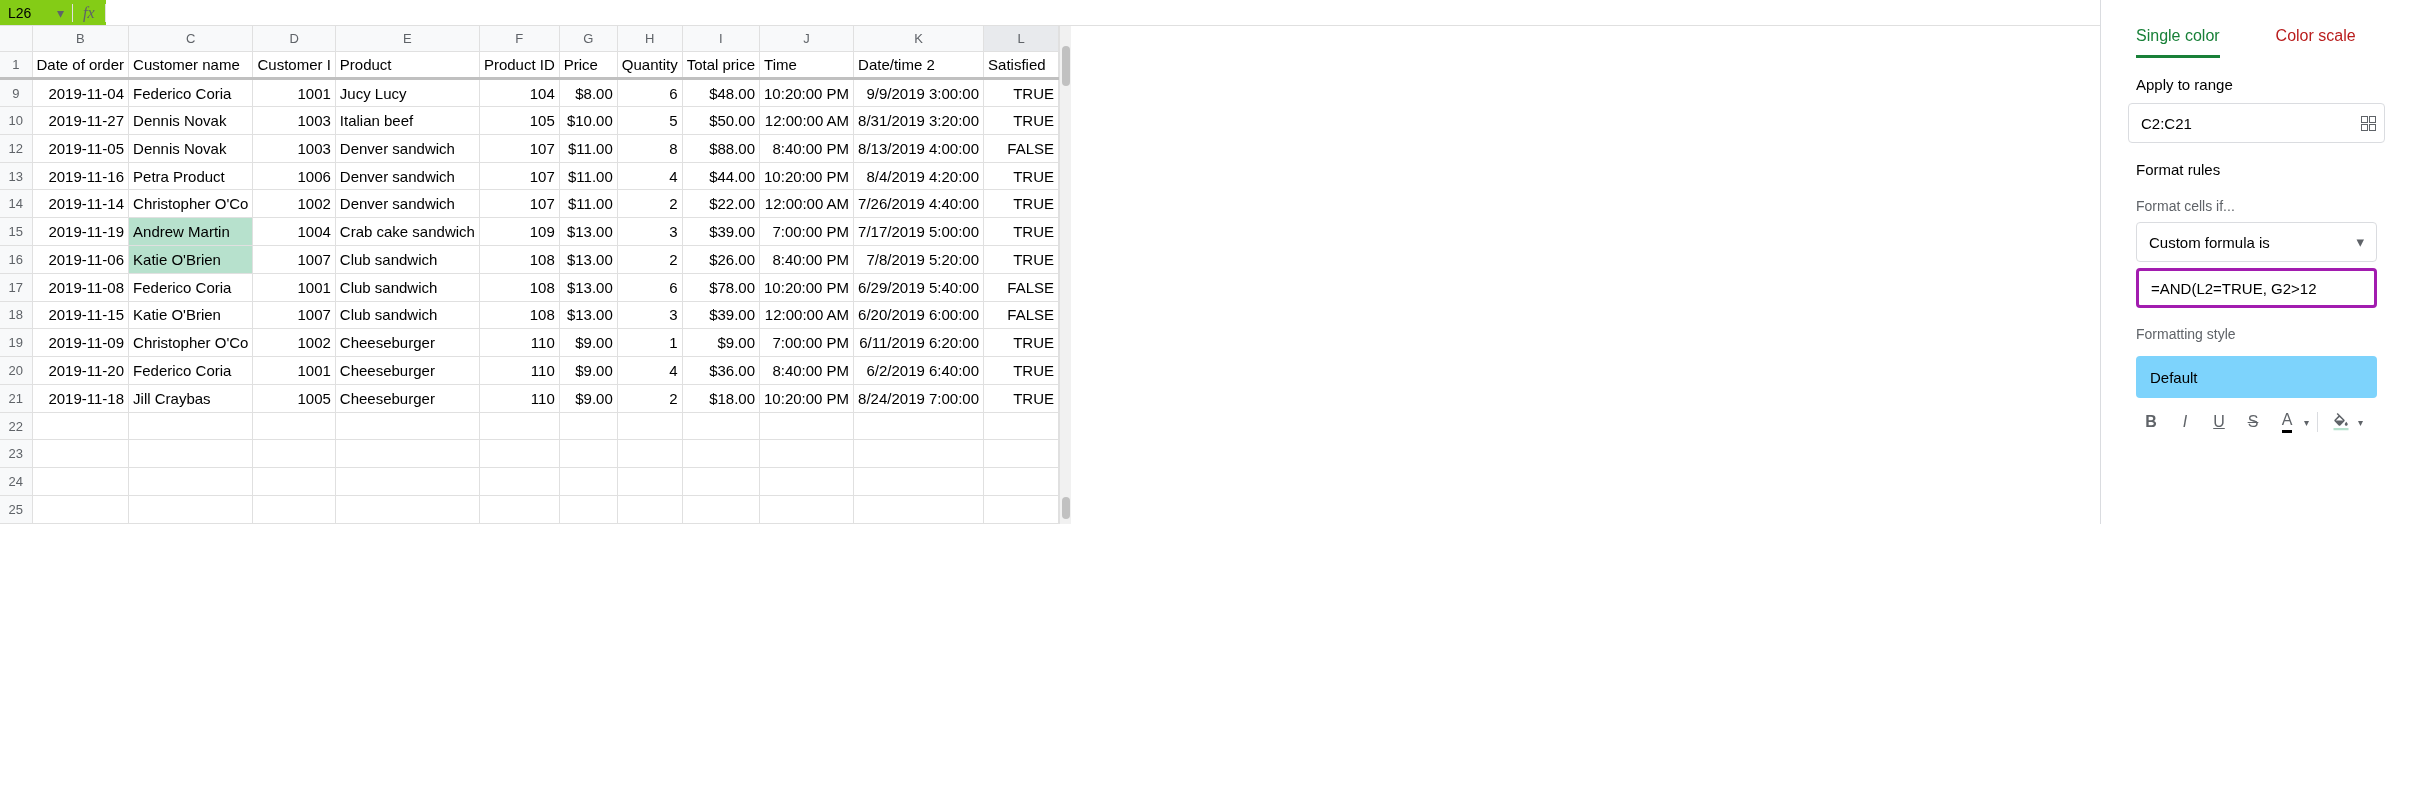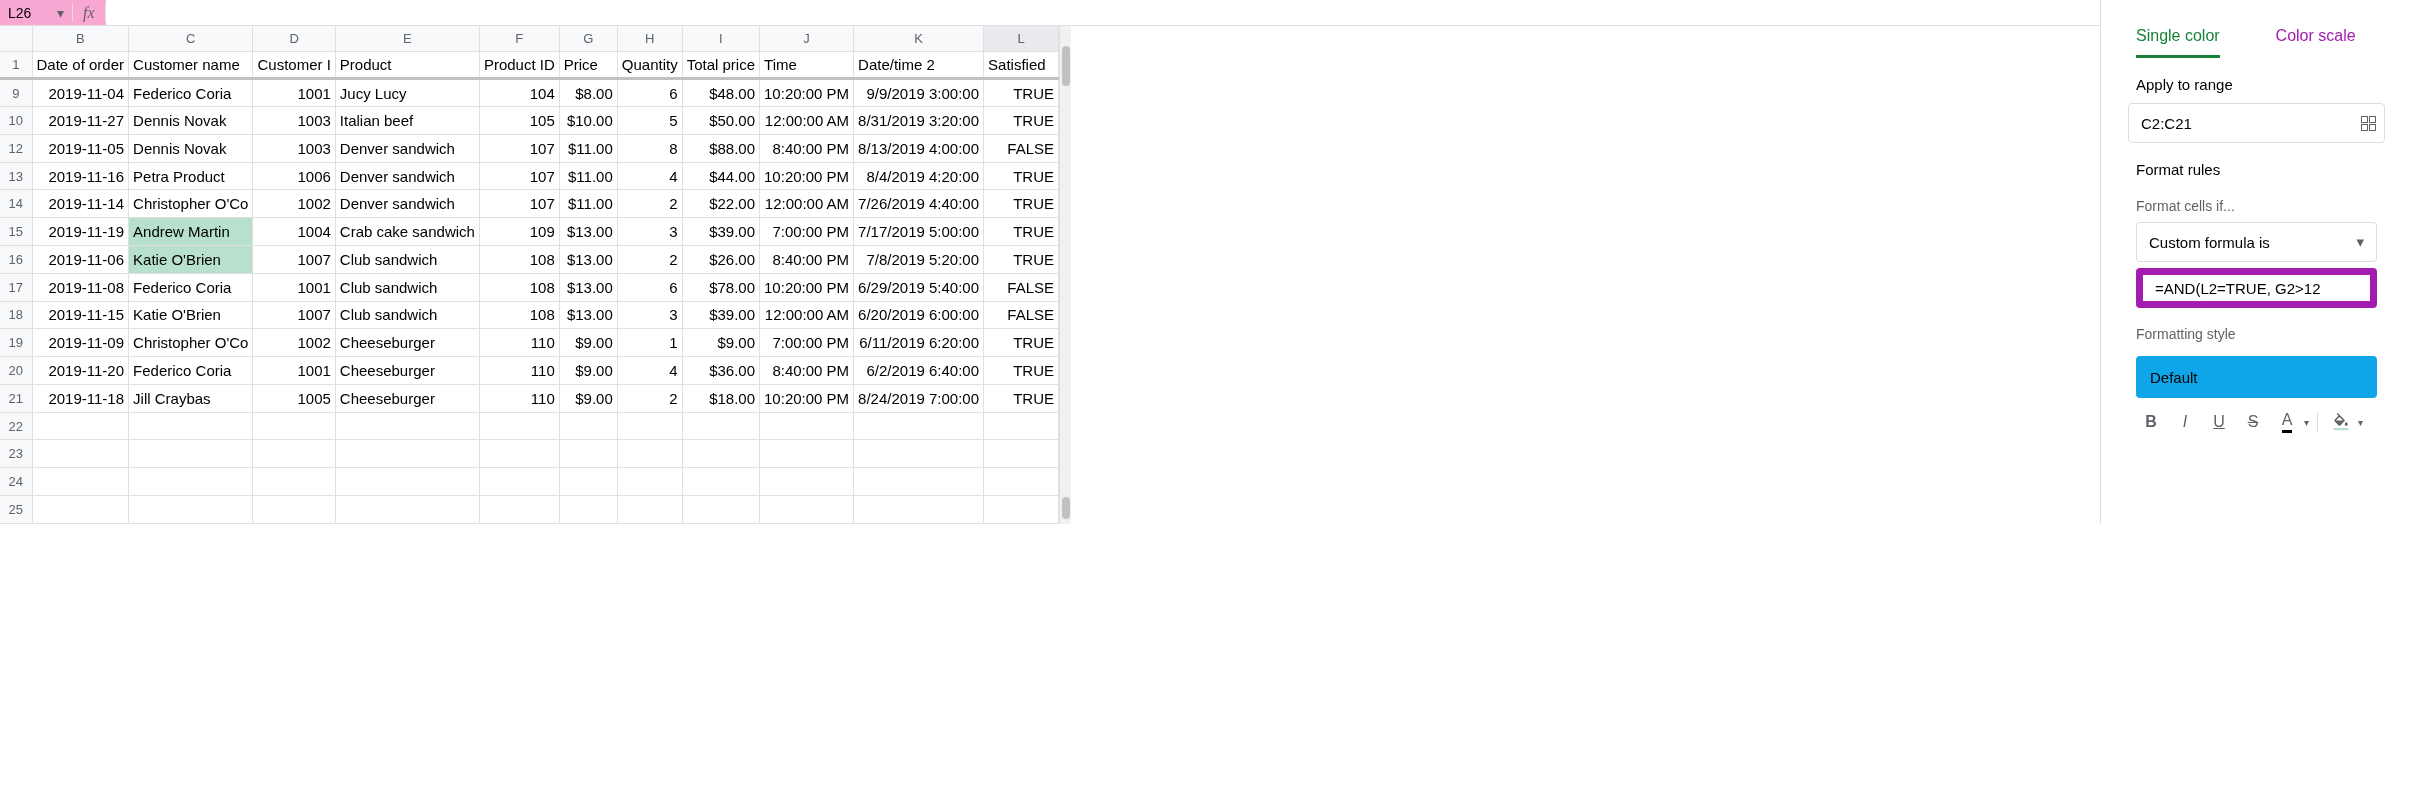--- a/index.html
+++ b/index.html
@@ -1,20 +1,20 @@
 <!DOCTYPE html>
 <html><head>
   <meta charset="utf-8">
   <style>
     * { margin: 0; padding: 0; box-sizing: border-box; }
     body { font-family: Arial, sans-serif; font-size: 15px; color: #000; background: #fff; overflow: hidden; }
     .container { display: flex; width: 100%; height: 524px; }
     
     
-    .formula-bar { display: flex; align-items: center; height: 26px; border-bottom: 1px solid #e0e0e0; background: #f9a8d4; }
+    .formula-bar { display: flex; align-items: center; height: 26px; border-bottom: 1px solid #e0e0e0; background: #84cc16; }
     .name-box { display: flex; align-items: center; padding: 0 8px; width: 72px; height: 100%; font-size: 14px; }
     .name-box-dropdown { margin-left: auto; color: #5f6368; cursor: pointer; }
     .formula-divider { width: 1px; height: 18px; background: #e0e0e0; }
     .fx-label { padding: 0 10px; color: #5f6368; font-style: italic; font-family: serif; font-size: 16px; }
     .formula-input { flex: 1; border: none; outline: none; height: 100%; font-size: 14px; padding: 0 4px; }
     
     
     .main { flex: 1; display: flex; flex-direction: column; overflow: hidden; position: relative; }
     
     
@@ -30,32 +30,32 @@
     .sheet td.r { text-align: right; }
     .sheet td.hl { background: #b7e1cd; }
     .sheet tr.frozen-row th, .sheet tr.frozen-row td { border-bottom: 3px solid #c0c0c0; }
     .vscroll { width: 12px; background: #f1f1f1; border-left: 1px solid #e0e0e0; position: relative; }
     .vscroll .thumb { position: absolute; top: 20px; width: 8px; left: 2px; height: 40px; background: #c1c1c1; border-radius: 4px; }
     .vscroll .thumb2 { position: absolute; bottom: 5px; width: 8px; left: 2px; height: 22px; background: #c1c1c1; border-radius: 4px; }
     
     
     .sidebar { width: 312px; border-left: 1px solid #dadce0; background: #fff; padding: 15px; overflow-y: auto; }
     .tabs { display: flex; padding: 12px 20px 0 20px; gap: 56px; }
-    .tab { padding-bottom: 10px; font-size: 16px; color: #a21caf; cursor: pointer; border-bottom: 3px solid transparent; }
+    .tab { padding-bottom: 10px; font-size: 16px; color: #b91c1c; cursor: pointer; border-bottom: 3px solid transparent; }
     .tab.active { color: #188038; border-bottom-color: #188038; font-weight: 500; }
     .section-label { font-size: 15px; color: #000000; padding: 18px 20px 10px 20px; font-weight: 500; }
     .section-sublabel { font-size: 14px; color: #5f6368; padding: 10px 20px 8px 20px; }
     .range-input { margin: 0 12px; display: flex; align-items: center; border: 1px solid #dadce0; border-radius: 4px; height: 40px; padding: 0 8px 0 12px; }
     .range-input input { flex: 1; border: none; outline: none; font-size: 15px; }
     .grid-icon { display: inline-flex; flex-wrap: wrap; width: 16px; height: 16px; }
     .grid-icon span { width: 7px; height: 7px; border: 1px solid #5f6368; margin: 0.5px; }
     .select-box { margin: 0 20px; display: flex; align-items: center; border: 1px solid #dadce0; border-radius: 4px; height: 40px; padding: 0 12px; cursor: pointer; justify-content: space-between; }
-    .text-input { margin: 6px 20px 0 20px; border: 7px solid #a21caf; border-radius: 4px; height: 40px; padding: 0 12px; display: flex; align-items: center; }
+    .text-input { margin: 6px 20px 0 20px; border: 3px solid #a21caf; border-radius: 4px; height: 40px; padding: 0 12px; display: flex; align-items: center; }
     .text-input input { flex: 1; border: none; outline: none; font-size: 15px; }
-    .style-preview { margin: 6px 20px 0 20px; background: #0ea5e9; height: 42px; display: flex; align-items: center; padding: 0 14px; font-size: 15px; border-radius: 4px; }
+    .style-preview { margin: 6px 20px 0 20px; background: #7dd3fc; height: 42px; display: flex; align-items: center; padding: 0 14px; font-size: 15px; border-radius: 4px; }
     .fmt-toolbar { display: flex; gap: 4px; padding: 10px 20px 0 20px; align-items: center; }
     .fmt-btn { width: 30px; height: 28px; display: flex; align-items: center; justify-content: center; cursor: pointer; color: #5f6368; font-size: 16px; border-radius: 3px; }
     .fmt-sep { width: 1px; height: 20px; background: #dadce0; margin: 0 4px; }
     .caret { font-size: 10px; color: #5f6368; margin-left: -2px; }
     .underline-accent { border-bottom: 3px solid #b7e1cd; padding-bottom: 1px; }
   </style>
 </head>
 <body>
 
 <div class="container">

